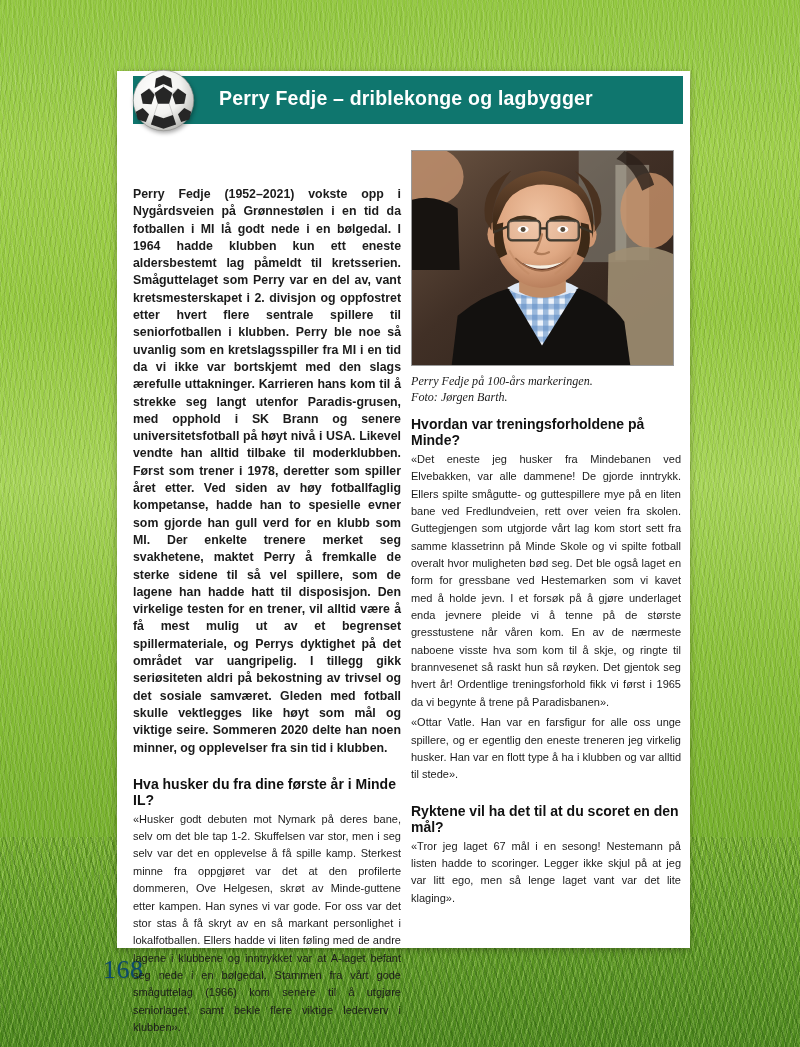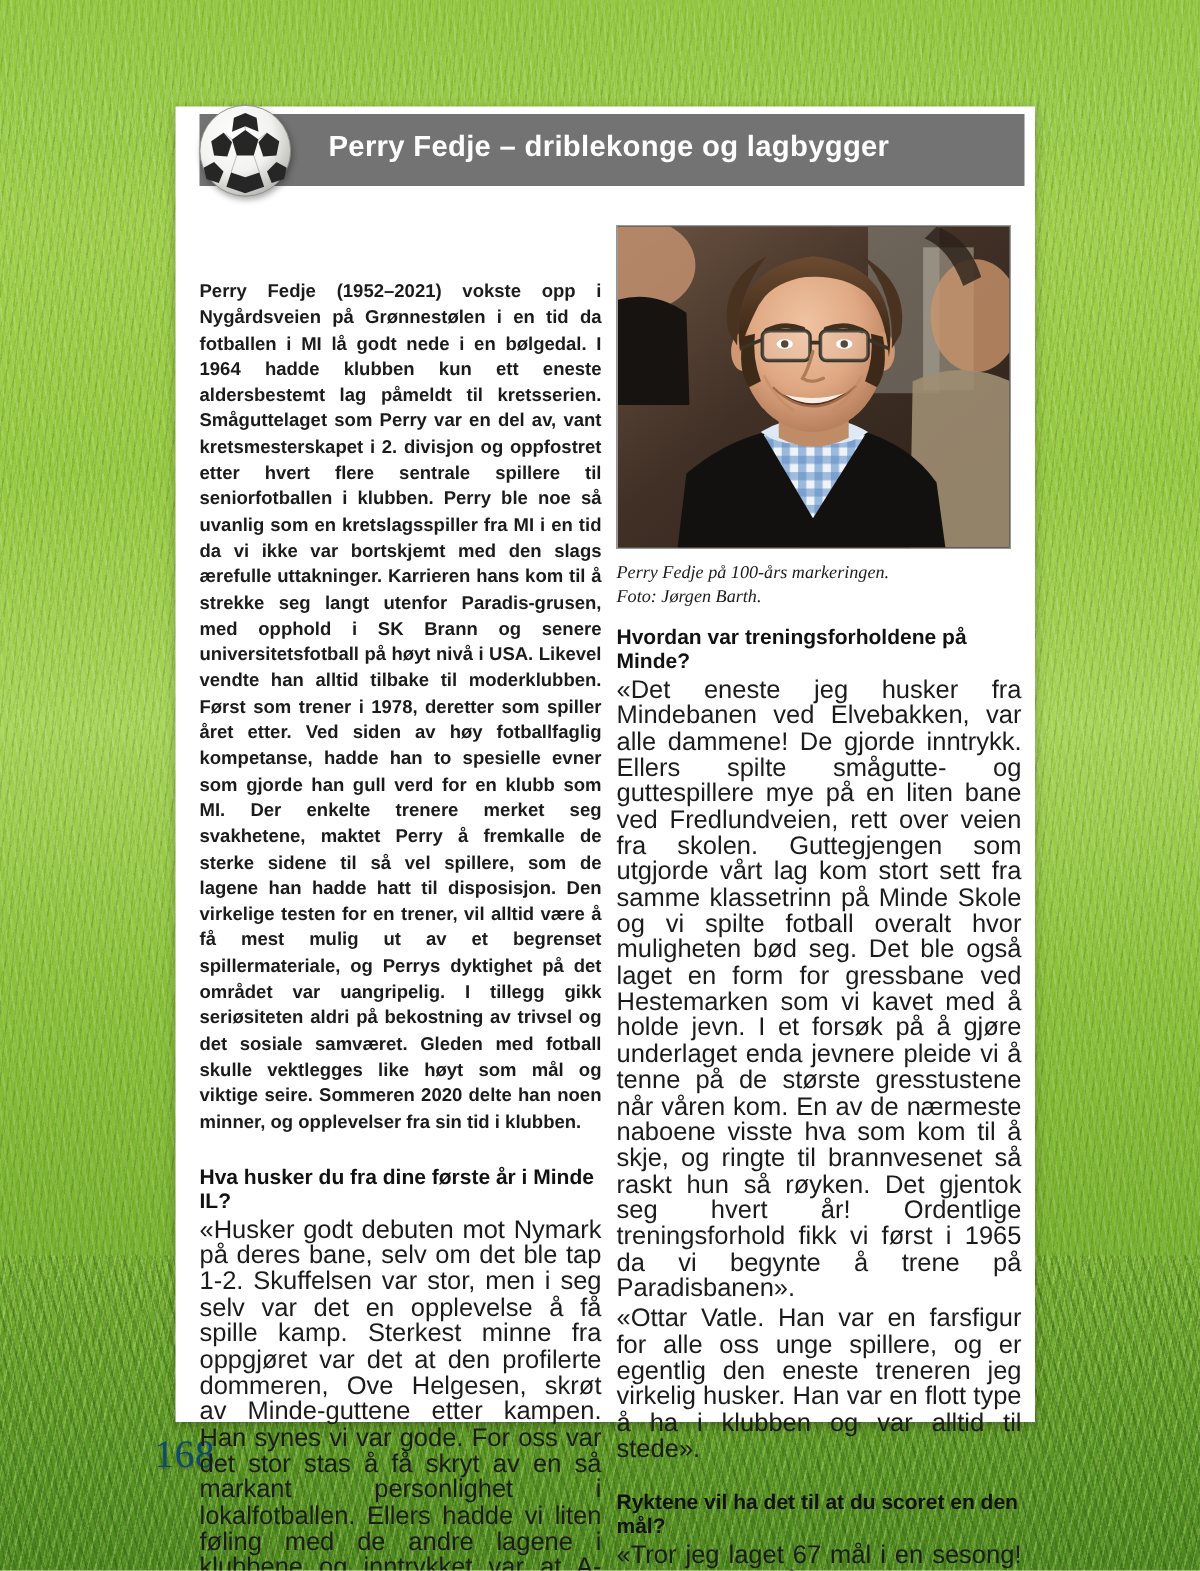--- a/index.html
+++ b/index.html
@@ -63,21 +63,21 @@
     width: 573px; height: 877px;
     background: #ffffff;
     box-shadow: 0 2px 7px rgba(0,0,0,0.30);
   }
 
   
   #title-banner {
     position: absolute;
     left: 133px; top: 76px;
     width: 550px; height: 48px;
-    background: #737373;
+    background: #0f766e;
   }
   #banner-title {
     position: absolute;
     left: 86px; top: 11px;
     color: #ffffff;
     font-size: 19.5px;
     font-weight: bold;
     letter-spacing: 0.2px;
     white-space: nowrap;
   }
@@ -99,21 +99,21 @@
     margin-top: 36px;
   }
   #right-column {
     position: absolute;
     left: 411px; top: 150px;
     width: 270px;
   }
 
   .body-para {
     margin: 0 0 0 0;
-    font-size: 17px;
+    font-size: 11px;
     line-height: 17.35px;
     color: #1b1b1b;
     text-align: justify;
     hyphens: manual;
   }
   .lead {
     font-weight: bold;
     font-size: 12.35px;
     line-height: 17.3px;
   }

